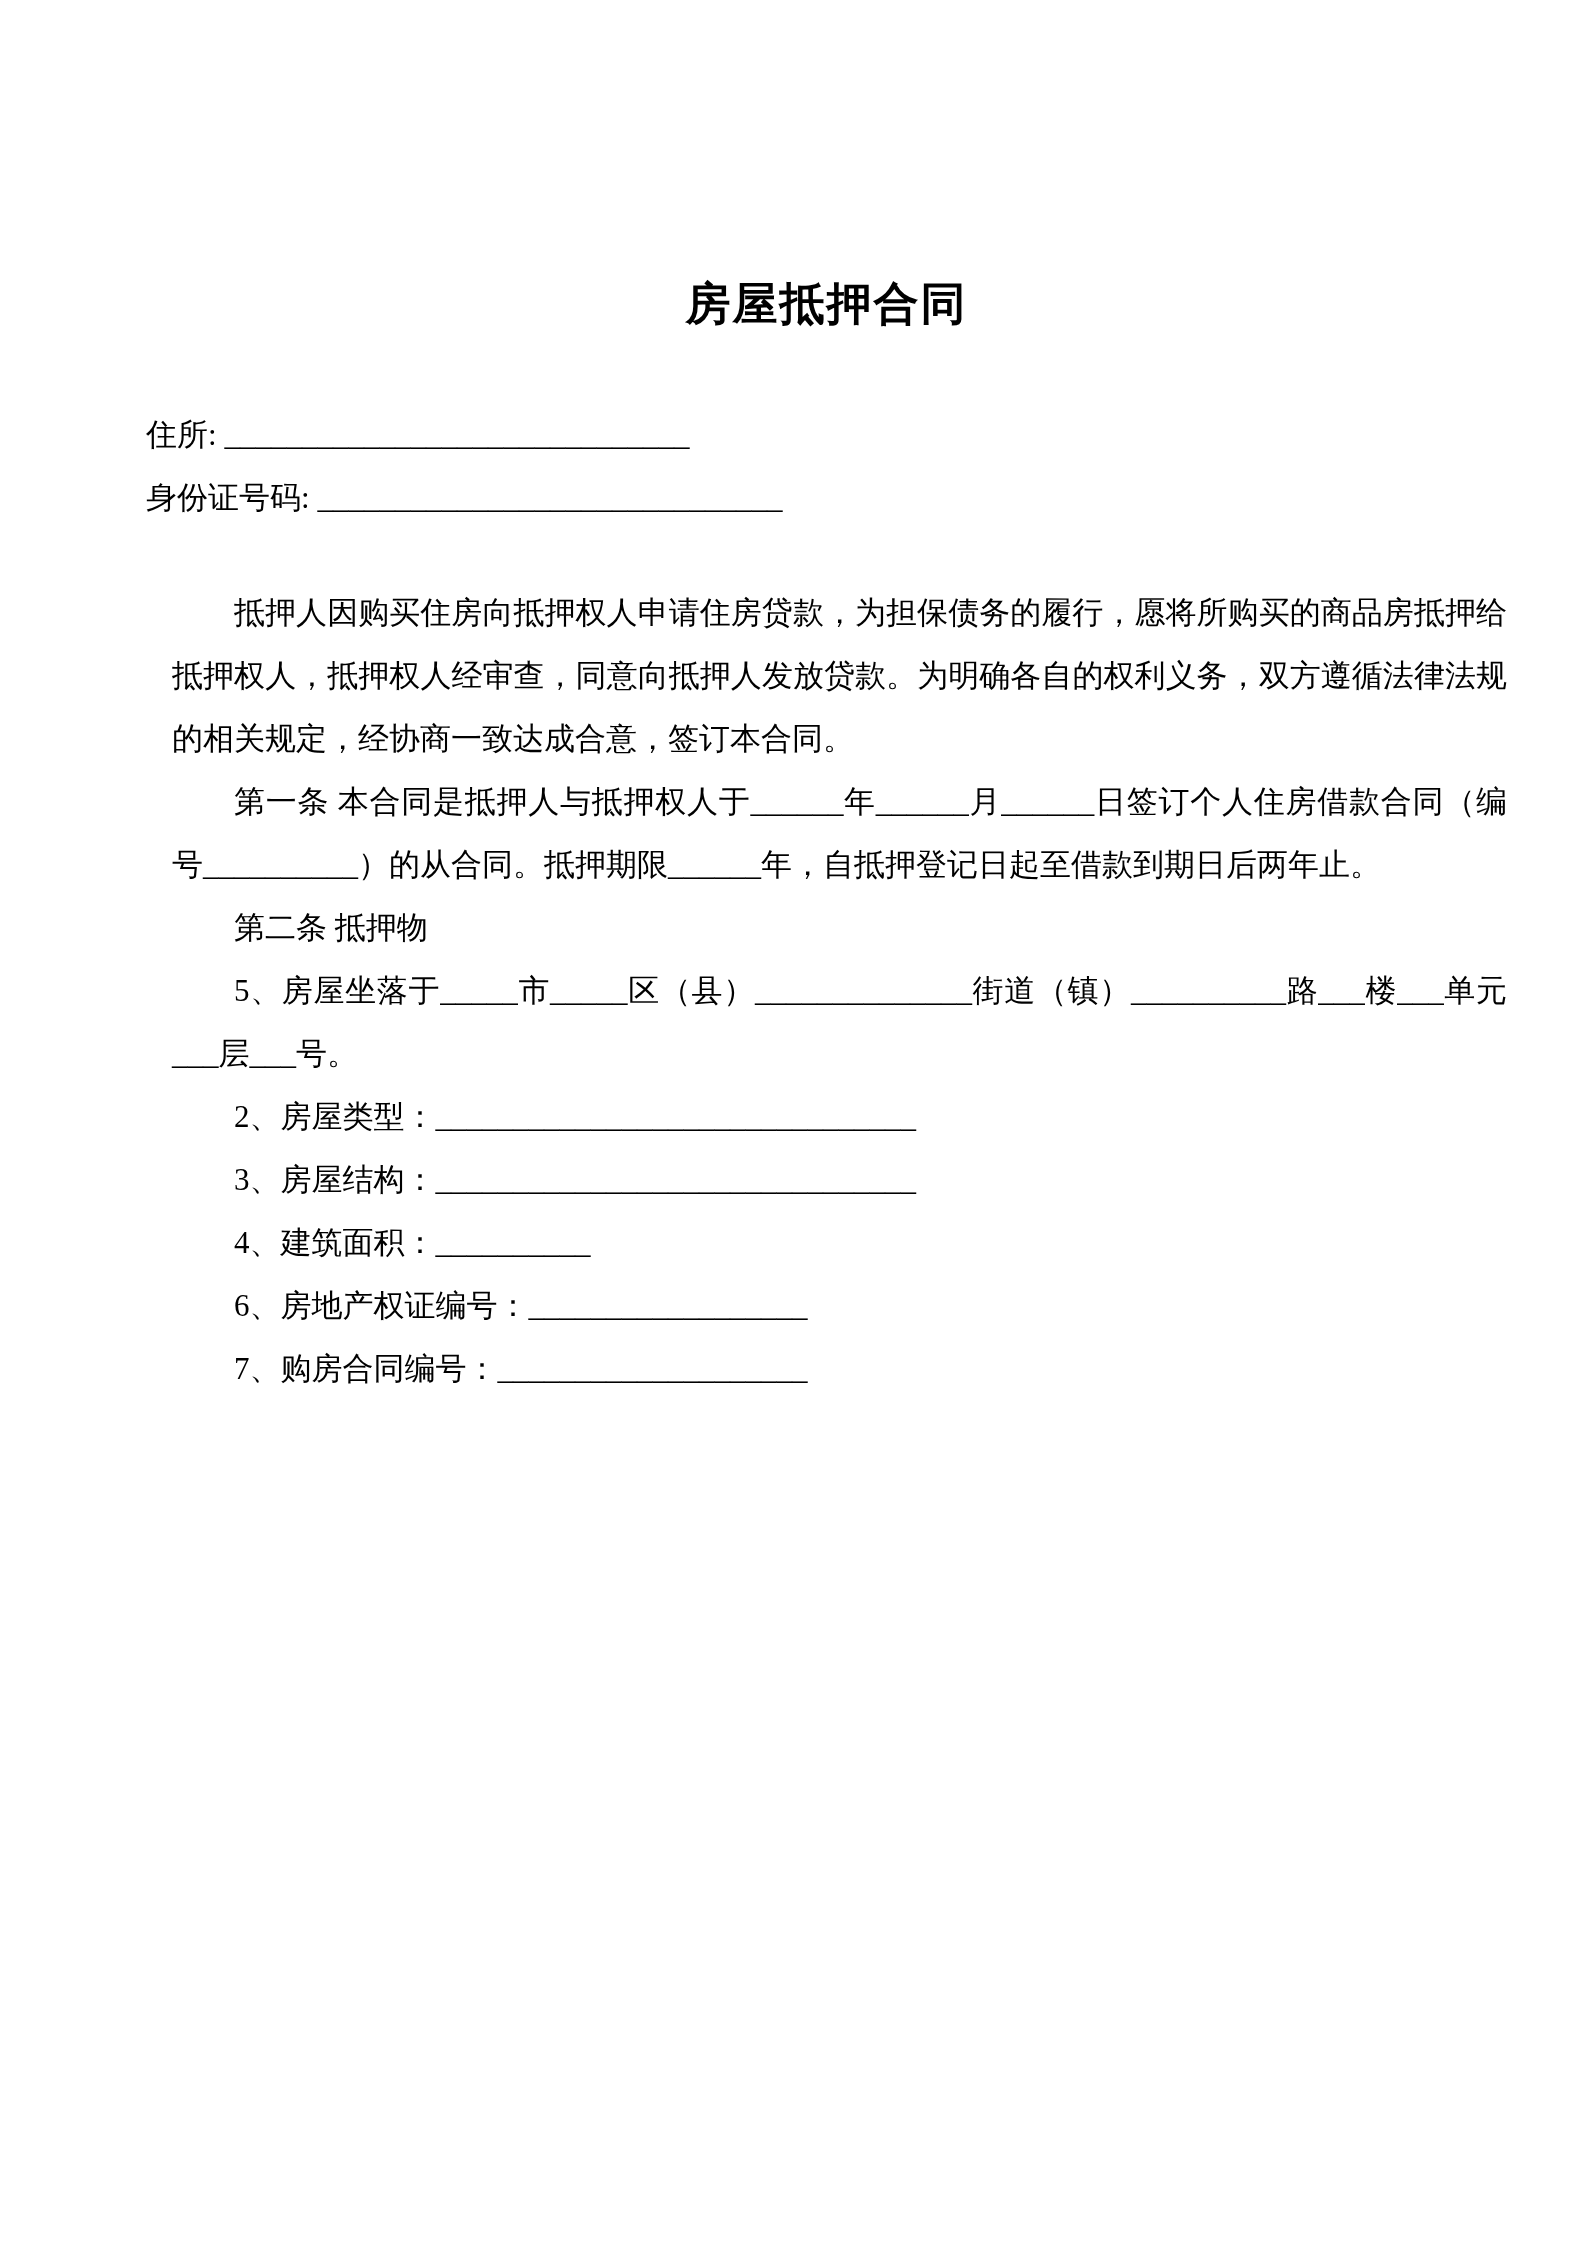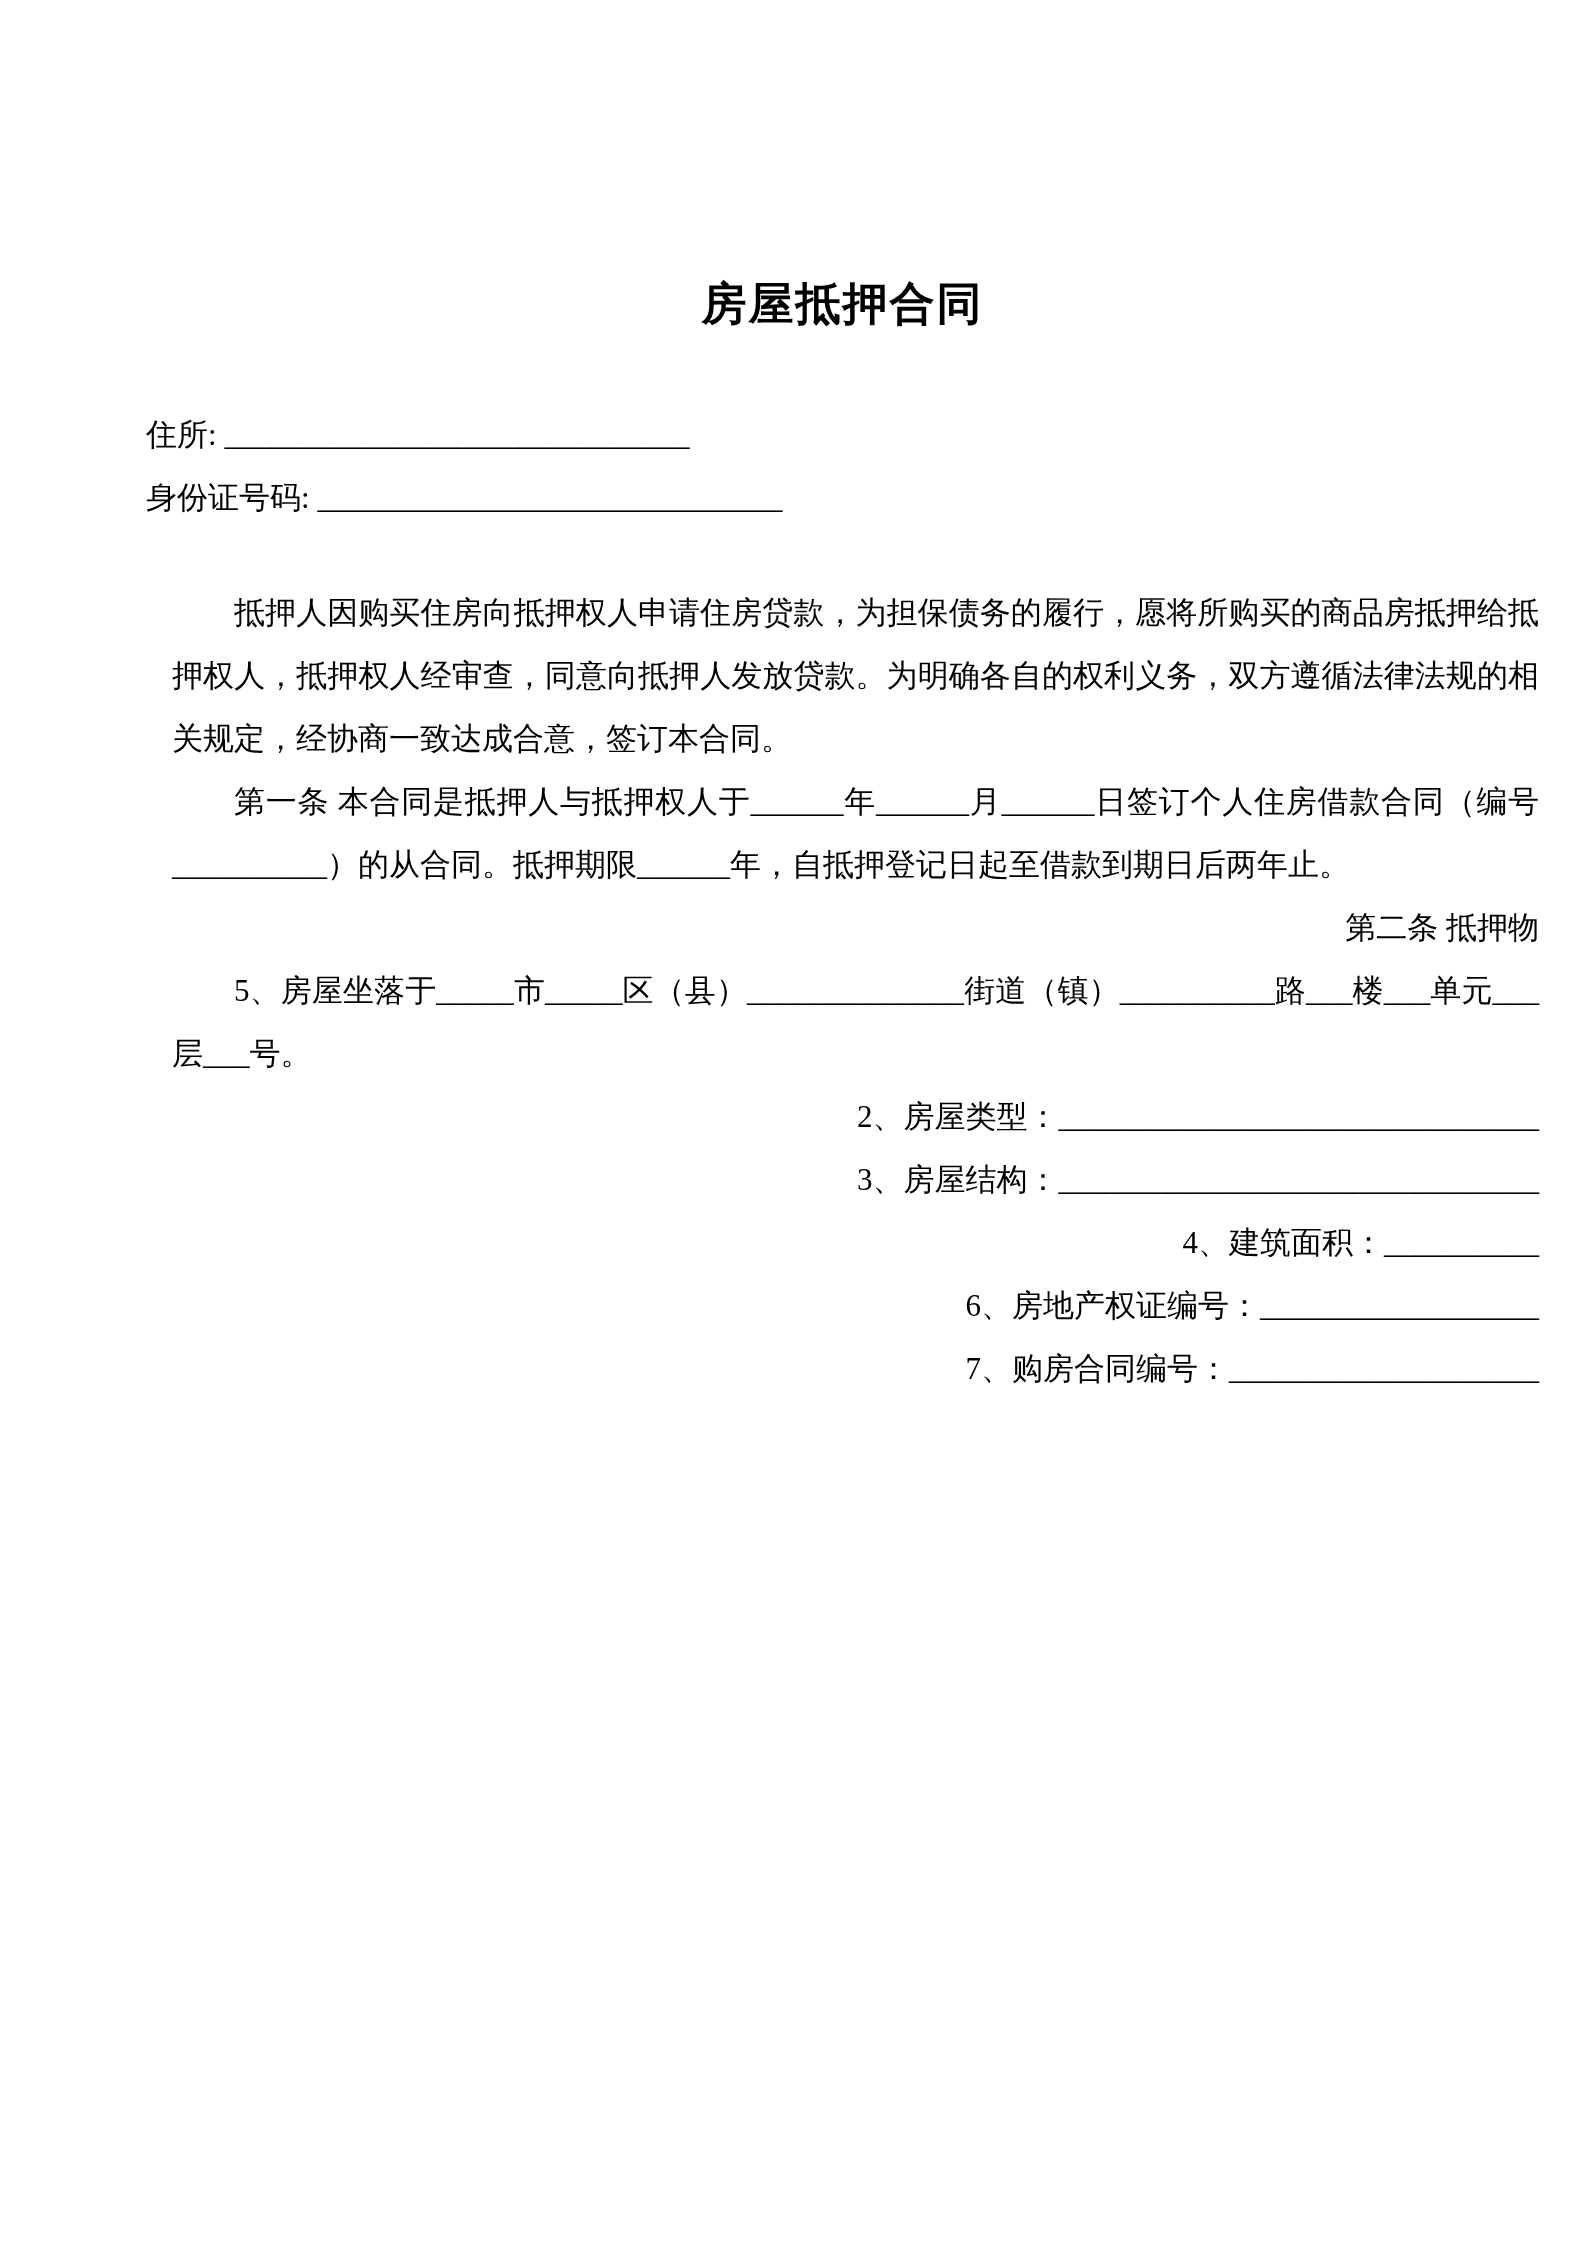--- a/index.html
+++ b/index.html
@@ -7,21 +7,21 @@
   body {
     width: 1587px;
     height: 2245px;
     color: #000000;
     font-family: "Liberation Serif", "DejaVu Serif", serif;
     overflow: hidden;
   }
   .page {
     width: 1587px;
     height: 2245px;
-    padding: 268px 48px 0 146px;
+    padding: 268px 80px 0 146px;
     background: #ffffff;
   }
   .title {
     font-size: 45px;
     line-height: 72px;
     font-weight: 700;
     text-align: center;
     letter-spacing: 2px;
   }
   .body-text {
@@ -29,21 +29,21 @@
     line-height: 63px;
   }
   .contract-no {
     margin-top: 62px;
     padding-left: 727px;
     white-space: nowrap;
   }
   .party-block { margin-top: 63px; }
   .main-text { margin-top: 52px; margin-left: 26px; }
   .row { white-space: nowrap; }
-  .indent { text-indent: 62px; text-align: right; }
+  .indent { text-indent: 62px; }
   .justify { text-align: justify; }
   .blank { letter-spacing: 0; }
 </style>
 </head>
 <body>
 
 <div class="page">
 
   <h1 class="title">房屋抵押合同</h1>
 

